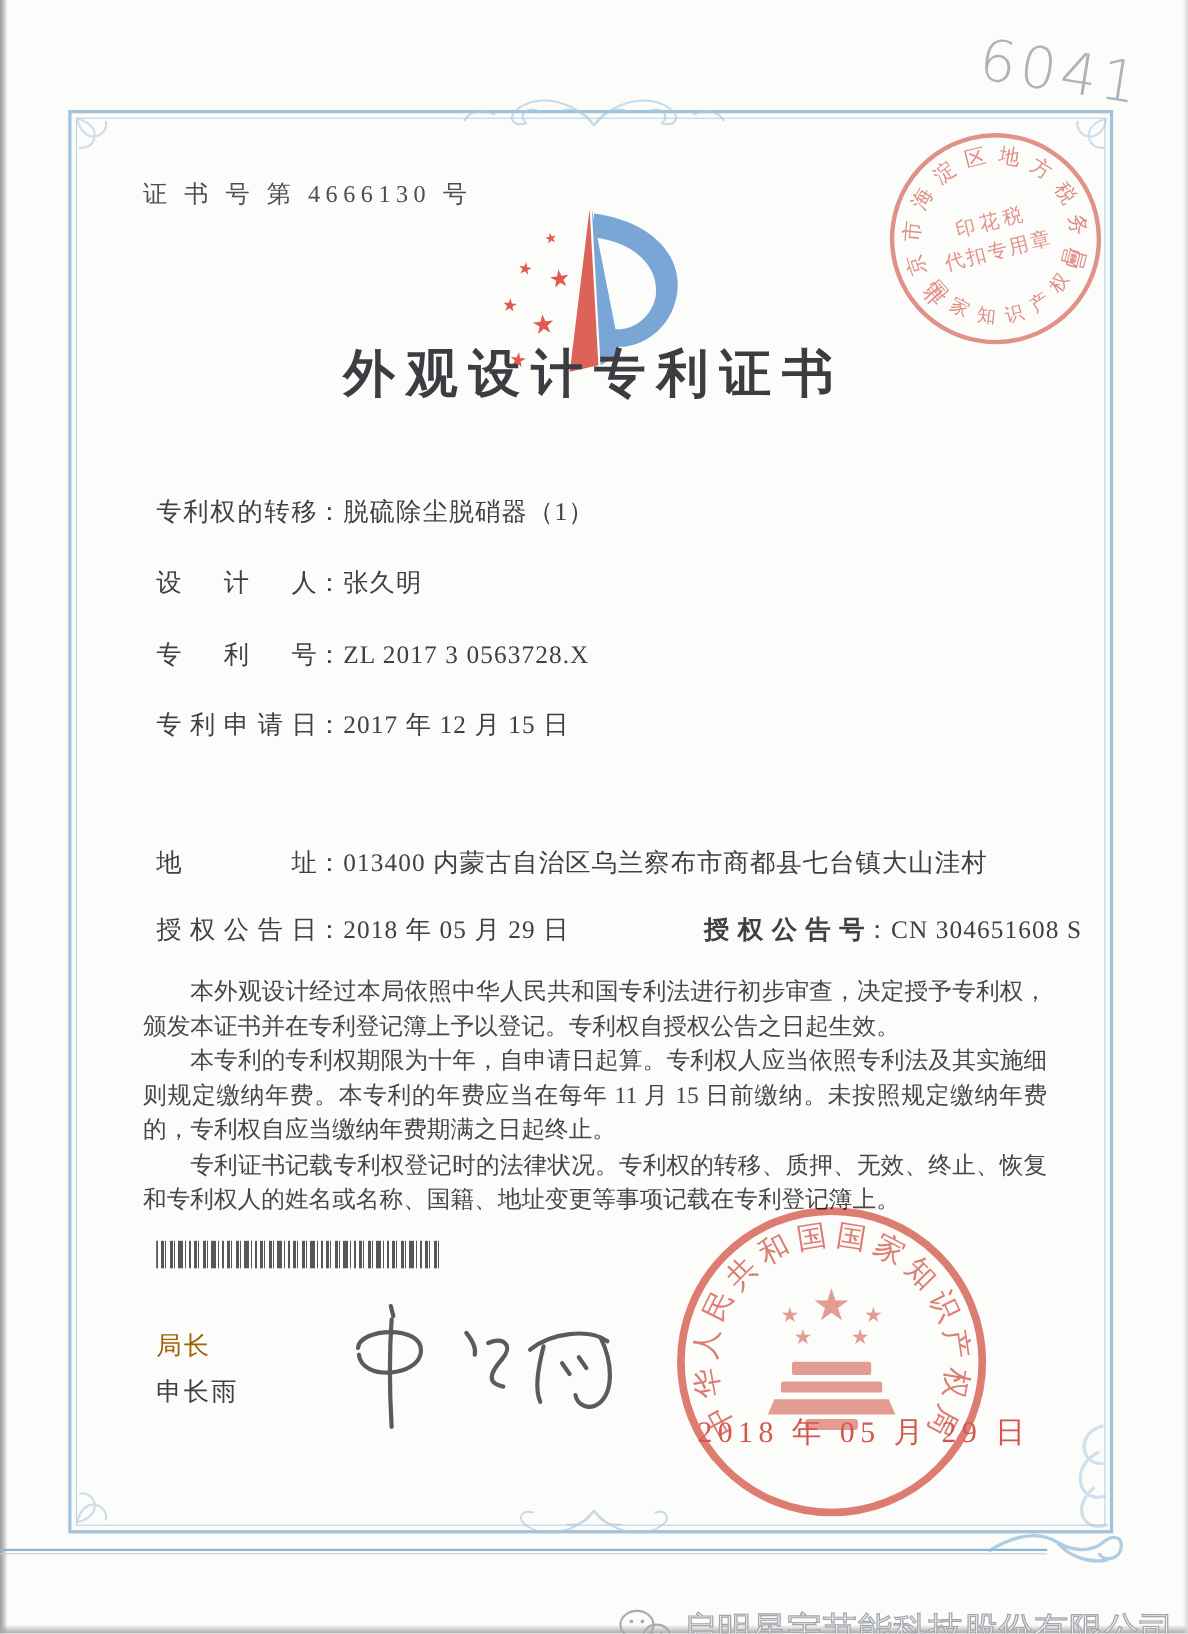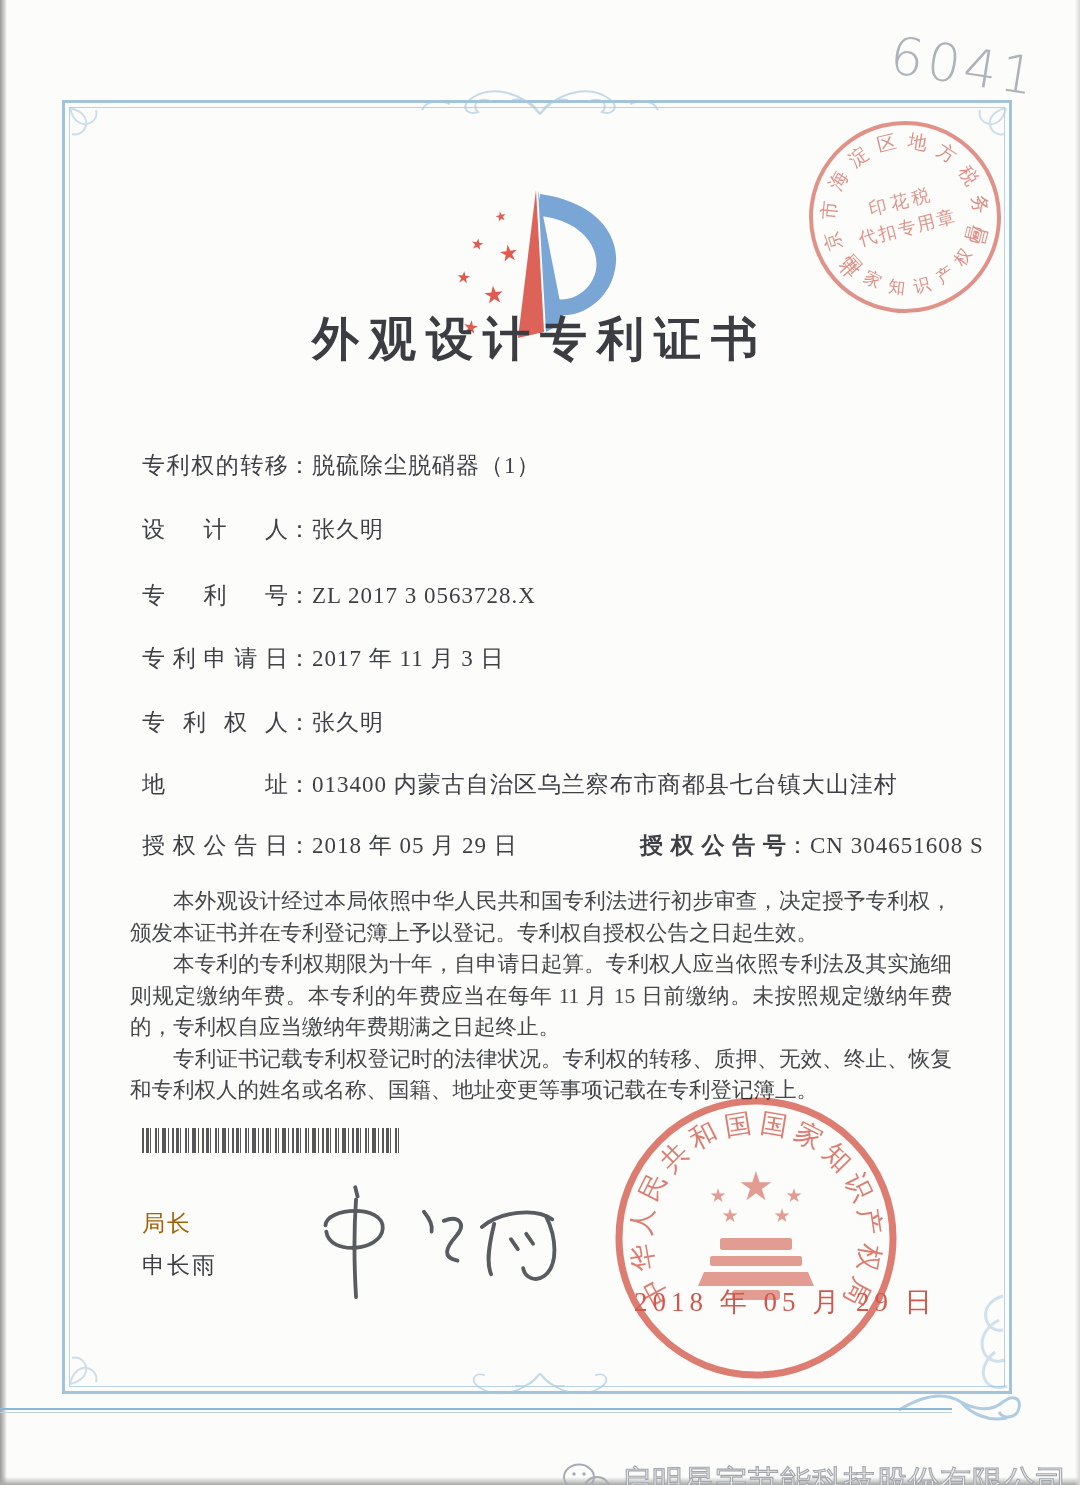--- a/index.html
+++ b/index.html
@@ -117,20 +117,21 @@
   <svg class="flourish" style="left:940px;top:104px;width:70px;height:70px;transform:scaleX(-1)" viewBox="0 0 70 70">
     <path d="M4,4 C30,10 20,34 6,30 M4,4 C10,30 34,20 30,6" fill="none" stroke="#b3cfe3" stroke-width="2"></path>
   </svg>
   <svg class="flourish" style="left:66px;top:1318px;width:70px;height:70px;transform:scaleY(-1)" viewBox="0 0 70 70">
     <path d="M4,4 C30,10 20,34 6,30 M4,4 C10,30 34,20 30,6" fill="none" stroke="#b3cfe3" stroke-width="2"></path>
   </svg>
   <svg class="flourish" style="left:915px;top:1290px;width:95px;height:110px;opacity:.4" viewBox="0 0 95 110">
     <path d="M88,6 C60,14 70,44 88,40 M84,30 C56,44 66,78 90,70 M80,62 C58,80 70,104 92,96" fill="none" stroke="#8fb9da" stroke-width="3"></path>
   </svg>
 
+  <div class="cert-no">证 书 号 第 4666130 号</div>
 
   <svg class="logo" viewBox="0 0 190 160">
     <polygon points="88,4 70,152 96,146" fill="#dd6257"></polygon>
     <polygon points="90,4 98,146 116,136" fill="#7aa6d6"></polygon>
     <path d="M92,8 C150,16 176,52 166,88 C158,118 128,134 106,128 L104,112
              C124,118 144,104 148,84 C152,58 130,34 92,30 Z" fill="#7aa6d6"></path>
     <g fill="#e05a4e" font-family="'DejaVu Sans',sans-serif">
       <text x="48" y="36" font-size="13" transform="rotate(-12 48 36)">★</text>
       <text x="22" y="62" font-size="15" transform="rotate(10 22 62)">★</text>
       <text x="52" y="76" font-size="22" transform="rotate(-8 52 76)">★</text>
@@ -173,24 +174,21 @@
   <div class="field-row" style="top:450px">
     <span class="flabel">专利权的转移</span><span class="fvalue">：脱硫除尘脱硝器（1）</span>
   </div>
   <div class="field-row" style="top:514px">
     <span class="flabel">设计人</span><span class="fvalue">：张久明</span>
   </div>
   <div class="field-row" style="top:580px">
     <span class="flabel">专利号</span><span class="fvalue">：ZL 2017 3 0563728.X</span>
   </div>
   <div class="field-row" style="top:643px">
-    <span class="flabel">专利申请日</span><span class="fvalue">：2017 年 11 月 3 日</span>
-  </div>
-  <div class="field-row" style="top:707px">
-    <span class="flabel">专利权人</span><span class="fvalue">：张久明</span>
+    <span class="flabel">专利申请日</span><span class="fvalue">：2017 年 12 月 15 日</span>
   </div>
   <div class="field-row" style="top:769px">
     <span class="flabel">地址</span><span class="fvalue">：013400  内蒙古自治区乌兰察布市商都县七台镇大山洼村</span>
   </div>
   <div class="field-row" style="top:830px;width:820px">
     <span class="flabel">授权公告日</span><span class="fvalue">：2018 年 05 月 29 日</span>
     <span class="grant-right">
       <span class="flabel">授权公告号</span><span class="fvalue">：CN 304651608 S</span>
     </span>
   </div>

